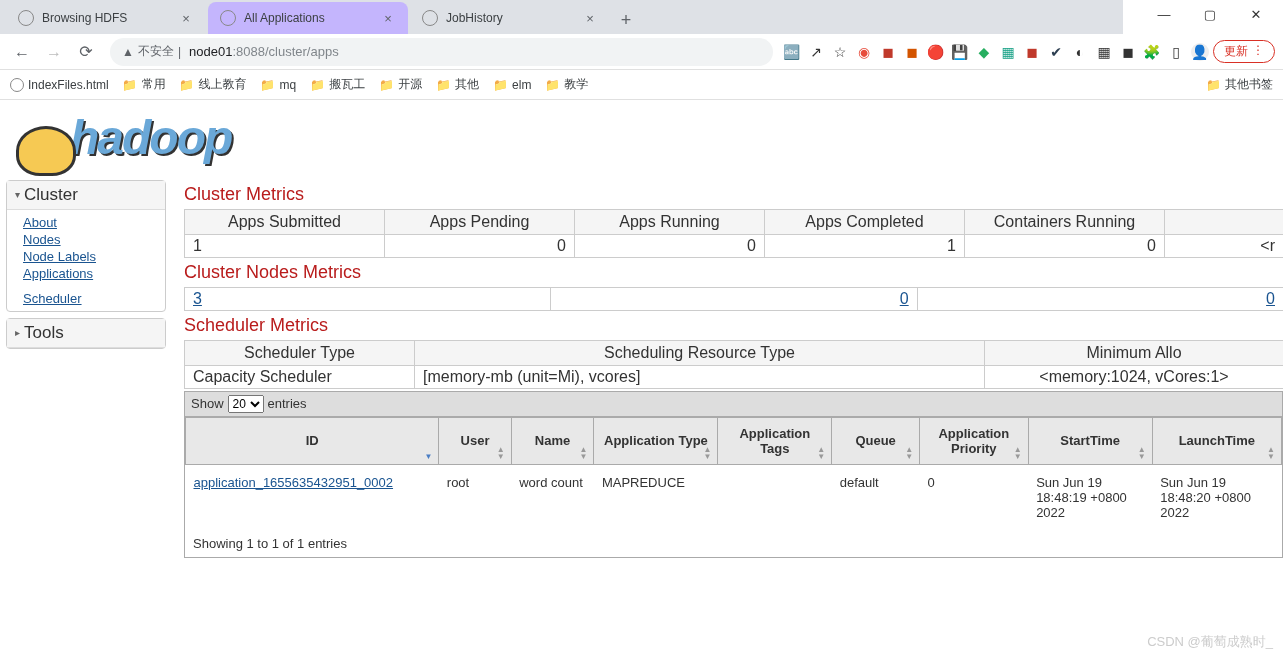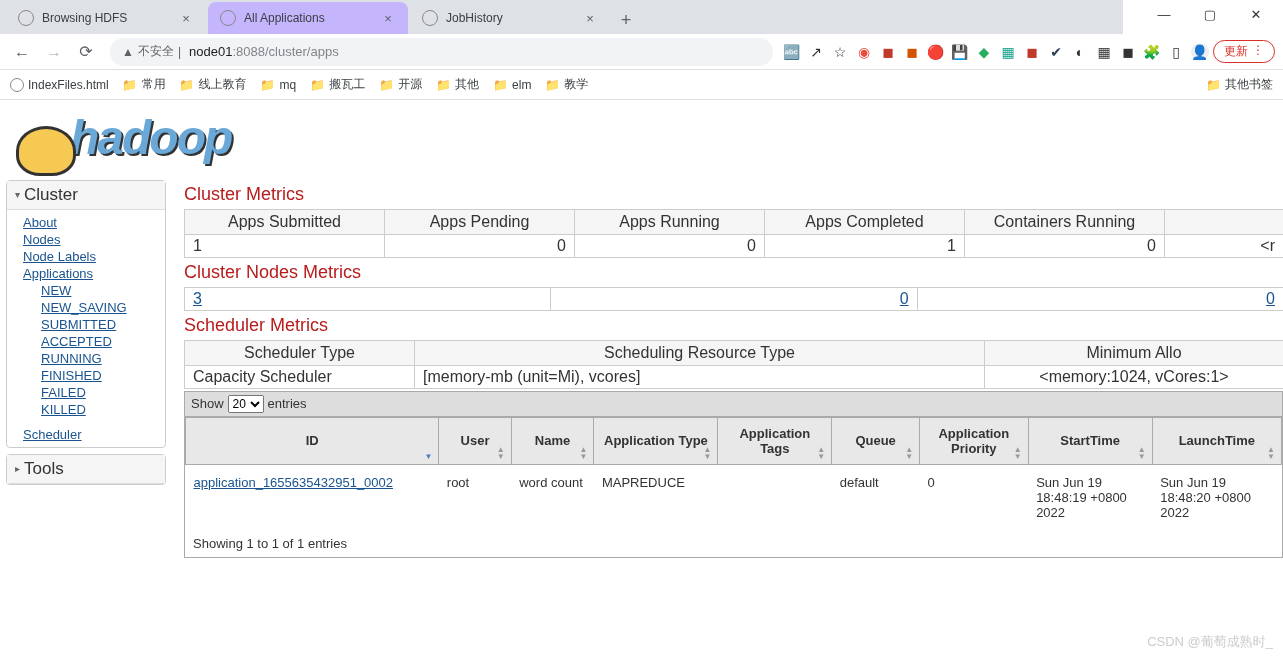--- a/index.html
+++ b/index.html
@@ -178,30 +178,20 @@
         <div class="sidegroup">
           <div class="sidehdr">
               <span class="caret">▾</span>
               <span>Cluster</span>
             </div>
           <div class="sidelinks">
             <a>About</a>
             <a>Nodes</a>
             <a>Node Labels</a>
             <a>Applications</a>
-            <div class="sub">
-              <a>NEW</a>
-              <a>NEW_SAVING</a>
-              <a>SUBMITTED</a>
-              <a>ACCEPTED</a>
-              <a>RUNNING</a>
-              <a>FINISHED</a>
-              <a>FAILED</a>
-              <a>KILLED</a>
-            </div>
             <a style="margin-top:8px">Scheduler</a>
           </div>
         </div>
         <div class="sidegroup">
           <div class="sidehdr">
               <span class="caret">▸</span>
               <span>Tools</span>
             </div>
         </div>
       </div>

